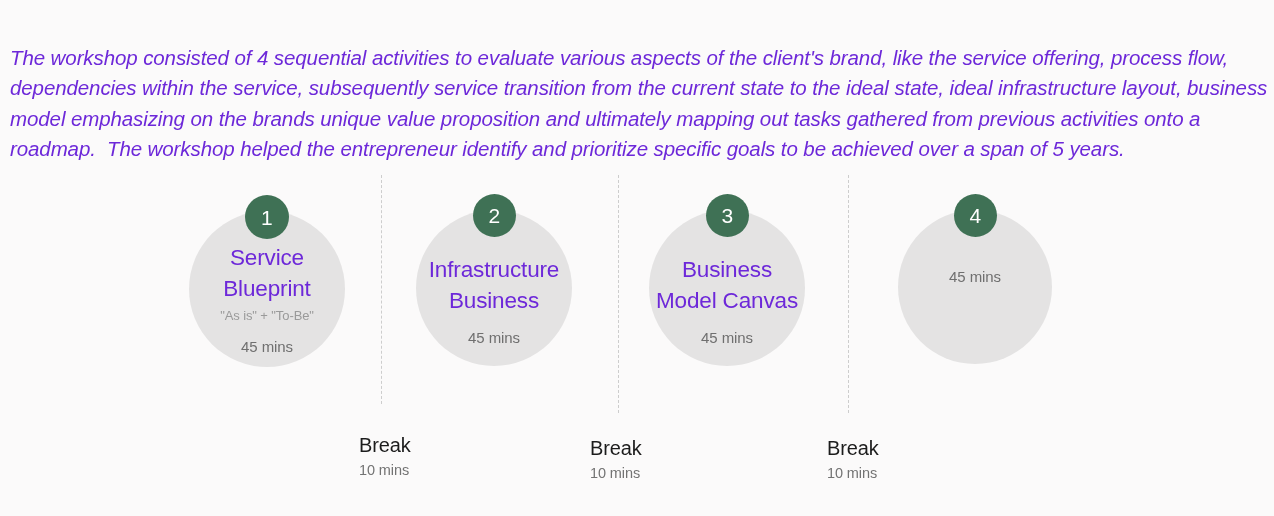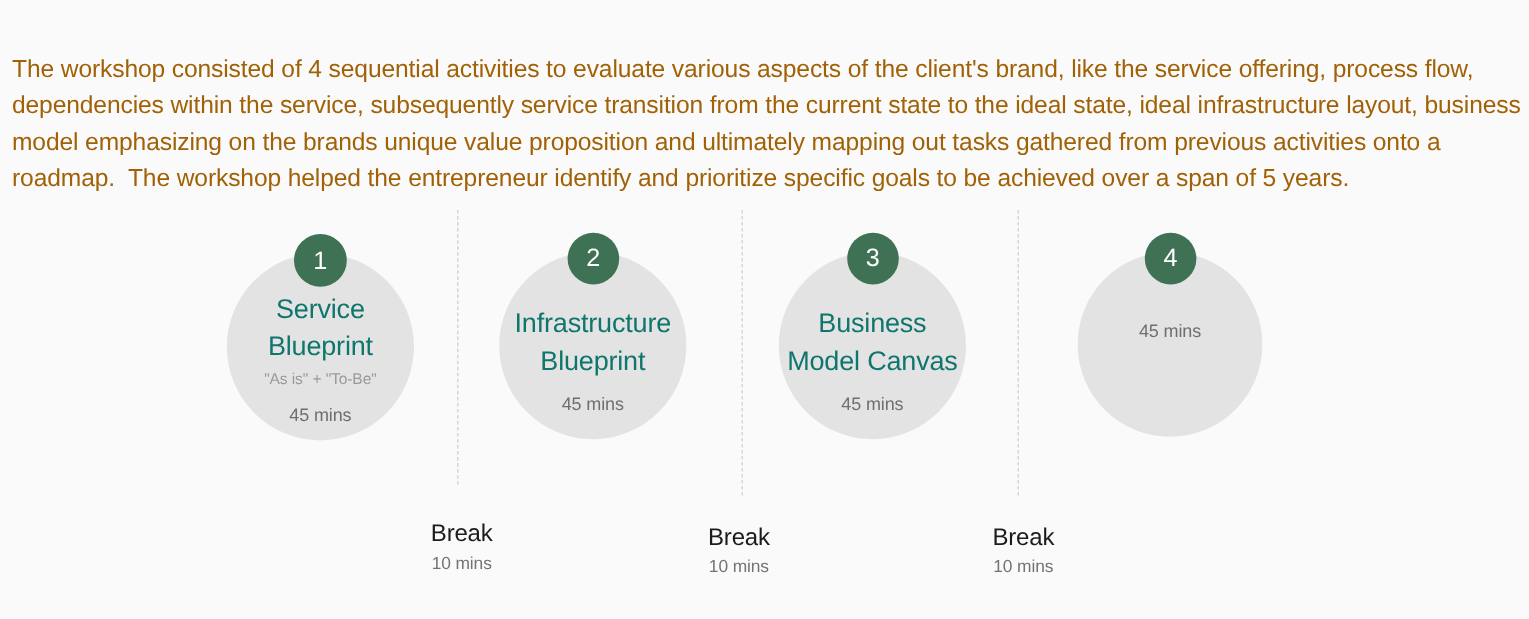--- a/index.html
+++ b/index.html
@@ -18,23 +18,24 @@
 
   
   #intro-paragraph {
     position: absolute;
     left: 10px;
     top: 22px;
     width: 1258px;
     font-size: 20.5px;
     line-height: 30.5px;
     letter-spacing: -0.1px;
-    color: #a16207;
+    color: #6d28d9;
     font-weight: 400;
     white-space: pre-wrap;
+    font-style: italic;
   }
 
   
   #activity-diagram {
     position: absolute;
     left: 0;
     top: 0;
     width: 1274px;
     height: 516px;
   }
@@ -74,21 +75,21 @@
   .activity-text {
     position: absolute;
     text-align: center;
     width: 100%;
     left: 0;
   }
 
   .activity-title {
     font-size: 22.5px;
     line-height: 30.5px;
-    color: #0f766e;
+    color: #6d28d9;
     font-weight: 400;
     letter-spacing: -0.15px;
     white-space: pre-line;
   }
 
   .activity-note {
     font-size: 13px;
     line-height: 19px;
     color: #9a9a9a;
     font-weight: 400;
@@ -101,21 +102,21 @@
     line-height: 21px;
     color: #6f6f6f;
     font-weight: 400;
     letter-spacing: -0.1px;
     margin-top: 11px;
   }
 
   
   .break-block {
     position: absolute;
-    text-align: center;
+    text-align: left;
   }
   .break-title {
     font-size: 20px;
     line-height: 24px;
     color: #1c1c1c;
     font-weight: 400;
     letter-spacing: -0.15px;
   }
   .break-duration {
     font-size: 14.5px;
@@ -150,21 +151,21 @@
     </div>
   </div>
 
   <div class="activity-node" style="left:416px; top:194px; width:156px; height:166px;">
     <div class="activity-disc" style="left:0; top:16px; width:156px; height:156px;"></div>
     <div class="activity-badge" style="left:57px; top:0; width:43px; height:43px;">
       <span>2</span>
     </div>
     <div class="activity-text" style="top:61px;">
       <div class="activity-title">Infrastructure
-Blueprint</div>
+Business</div>
       <div class="activity-note"></div>
       <div class="activity-duration">45 mins</div>
     </div>
   </div>
 
   <div class="activity-node" style="left:649px; top:194px; width:156px; height:166px;">
     <div class="activity-disc" style="left:0; top:16px; width:156px; height:156px;"></div>
     <div class="activity-badge" style="left:57px; top:0; width:43px; height:43px;">
       <span>3</span>
     </div>

